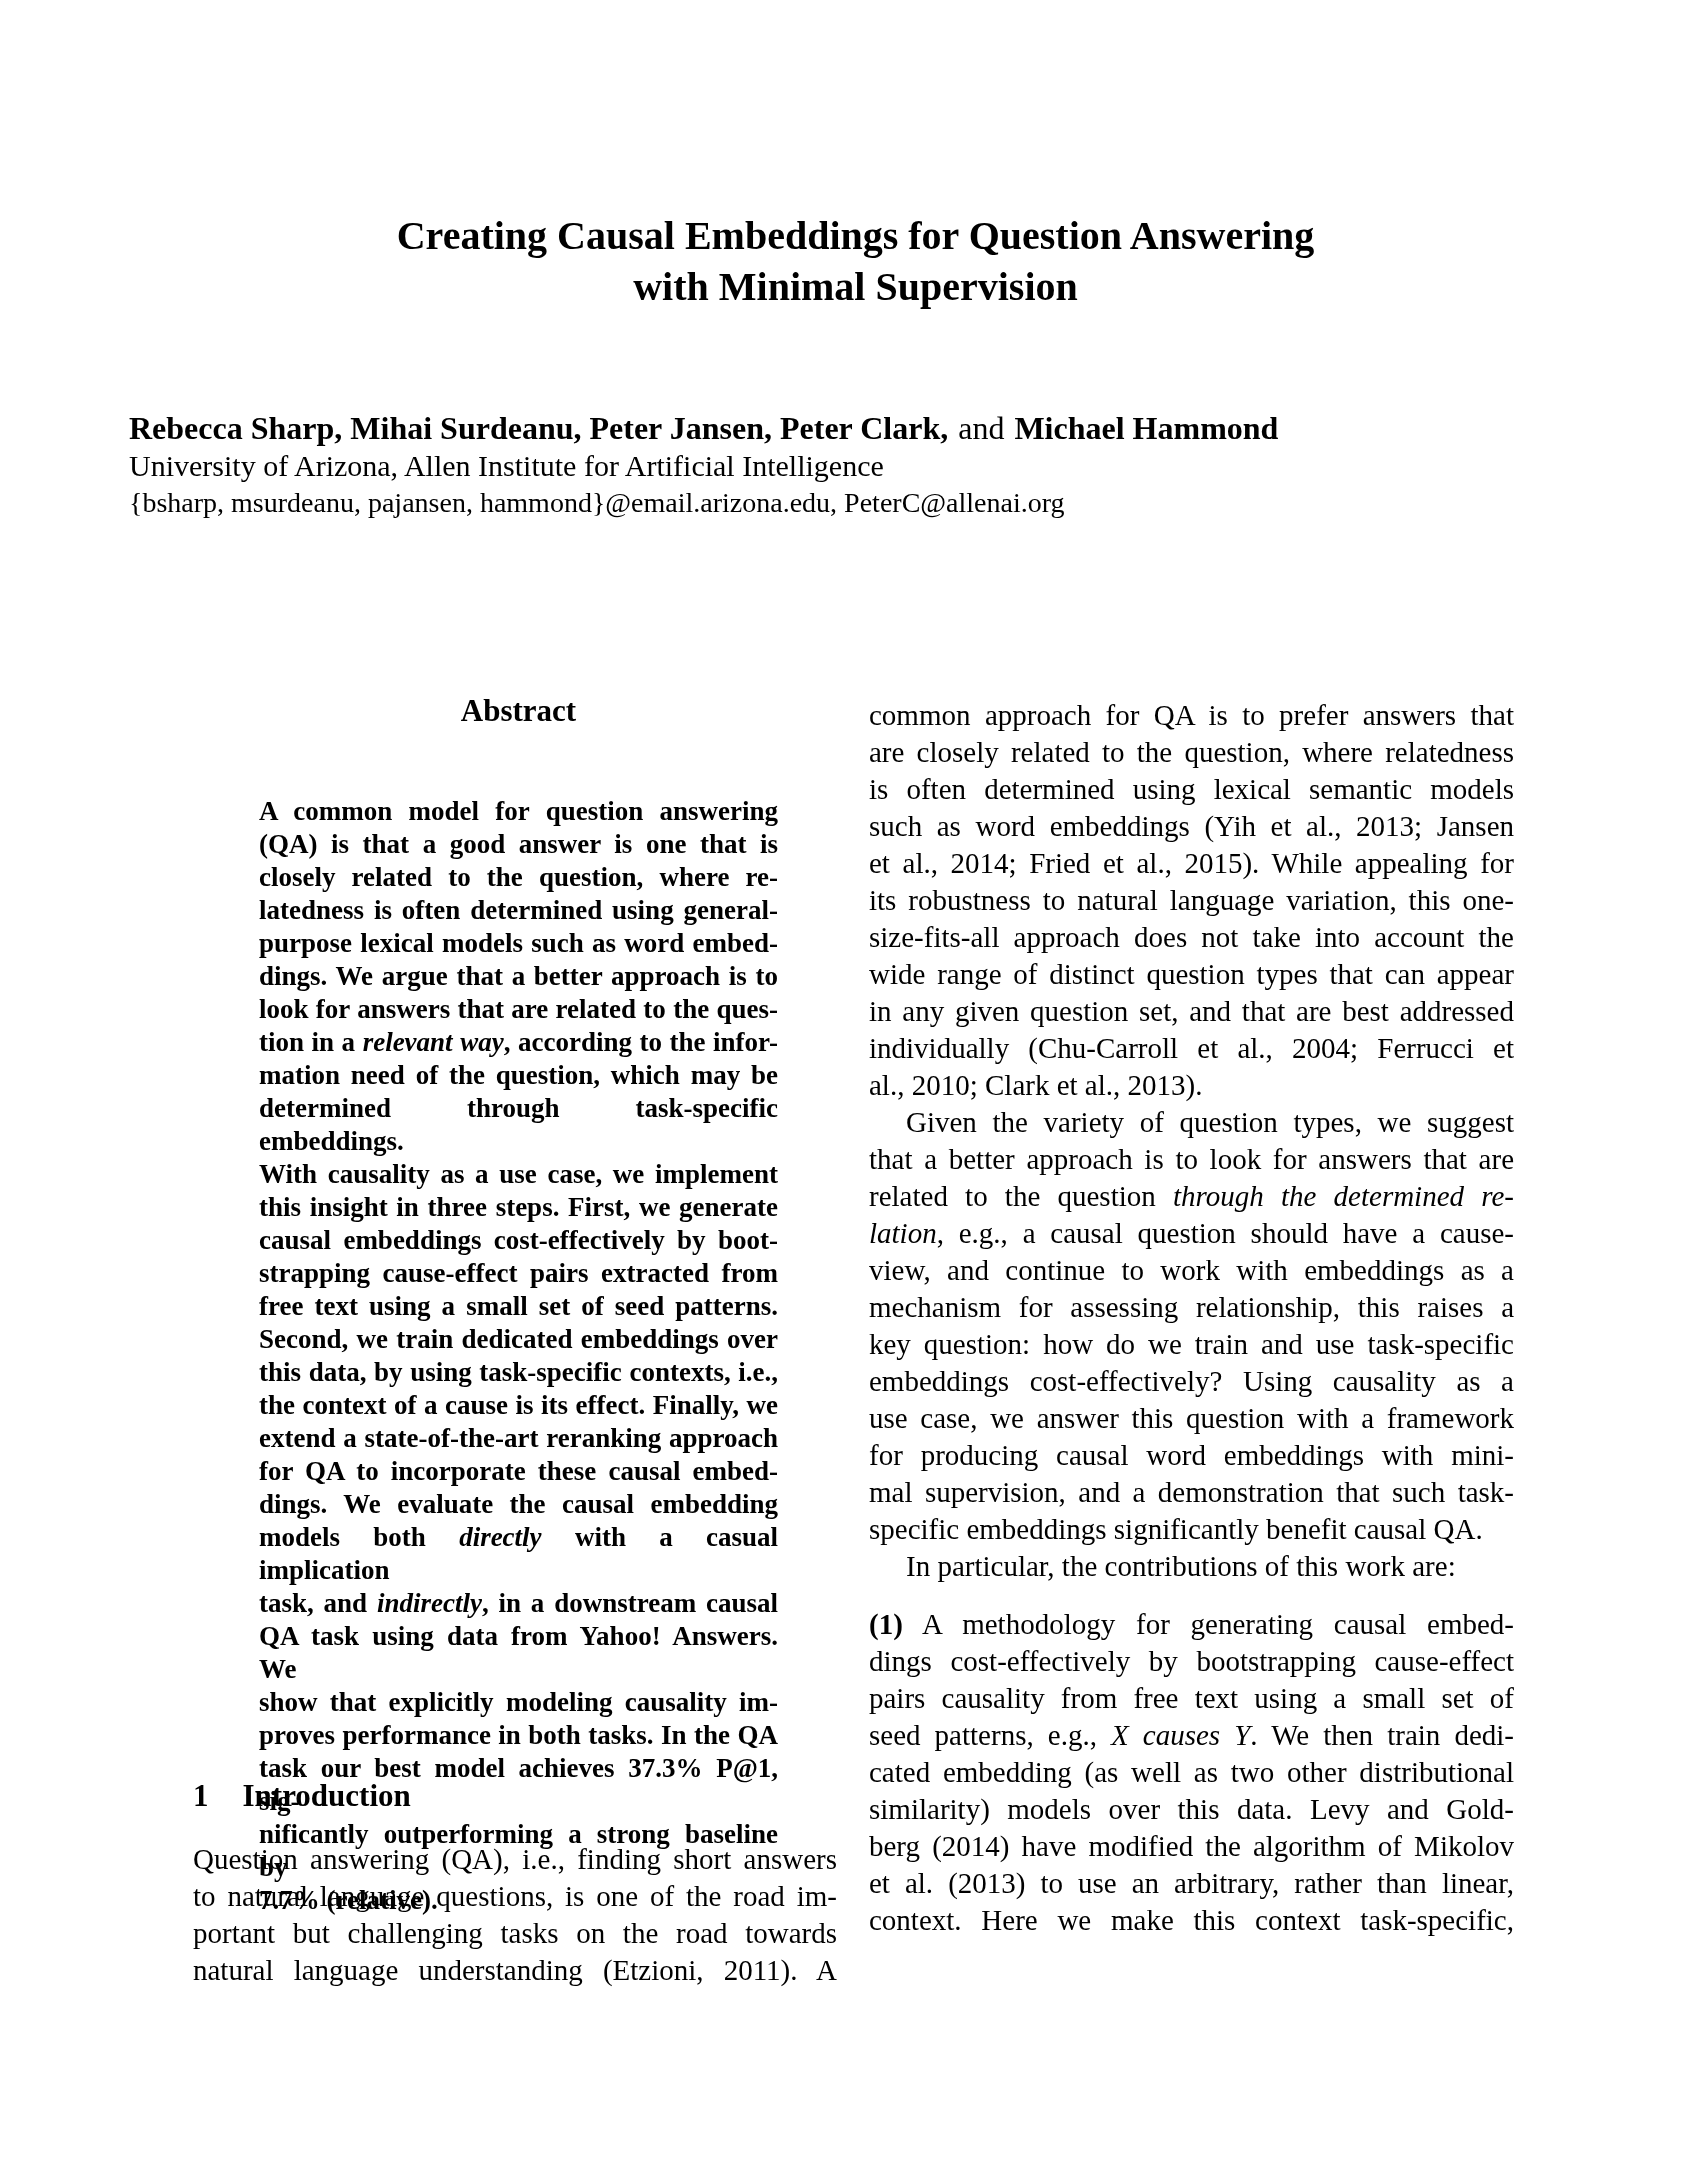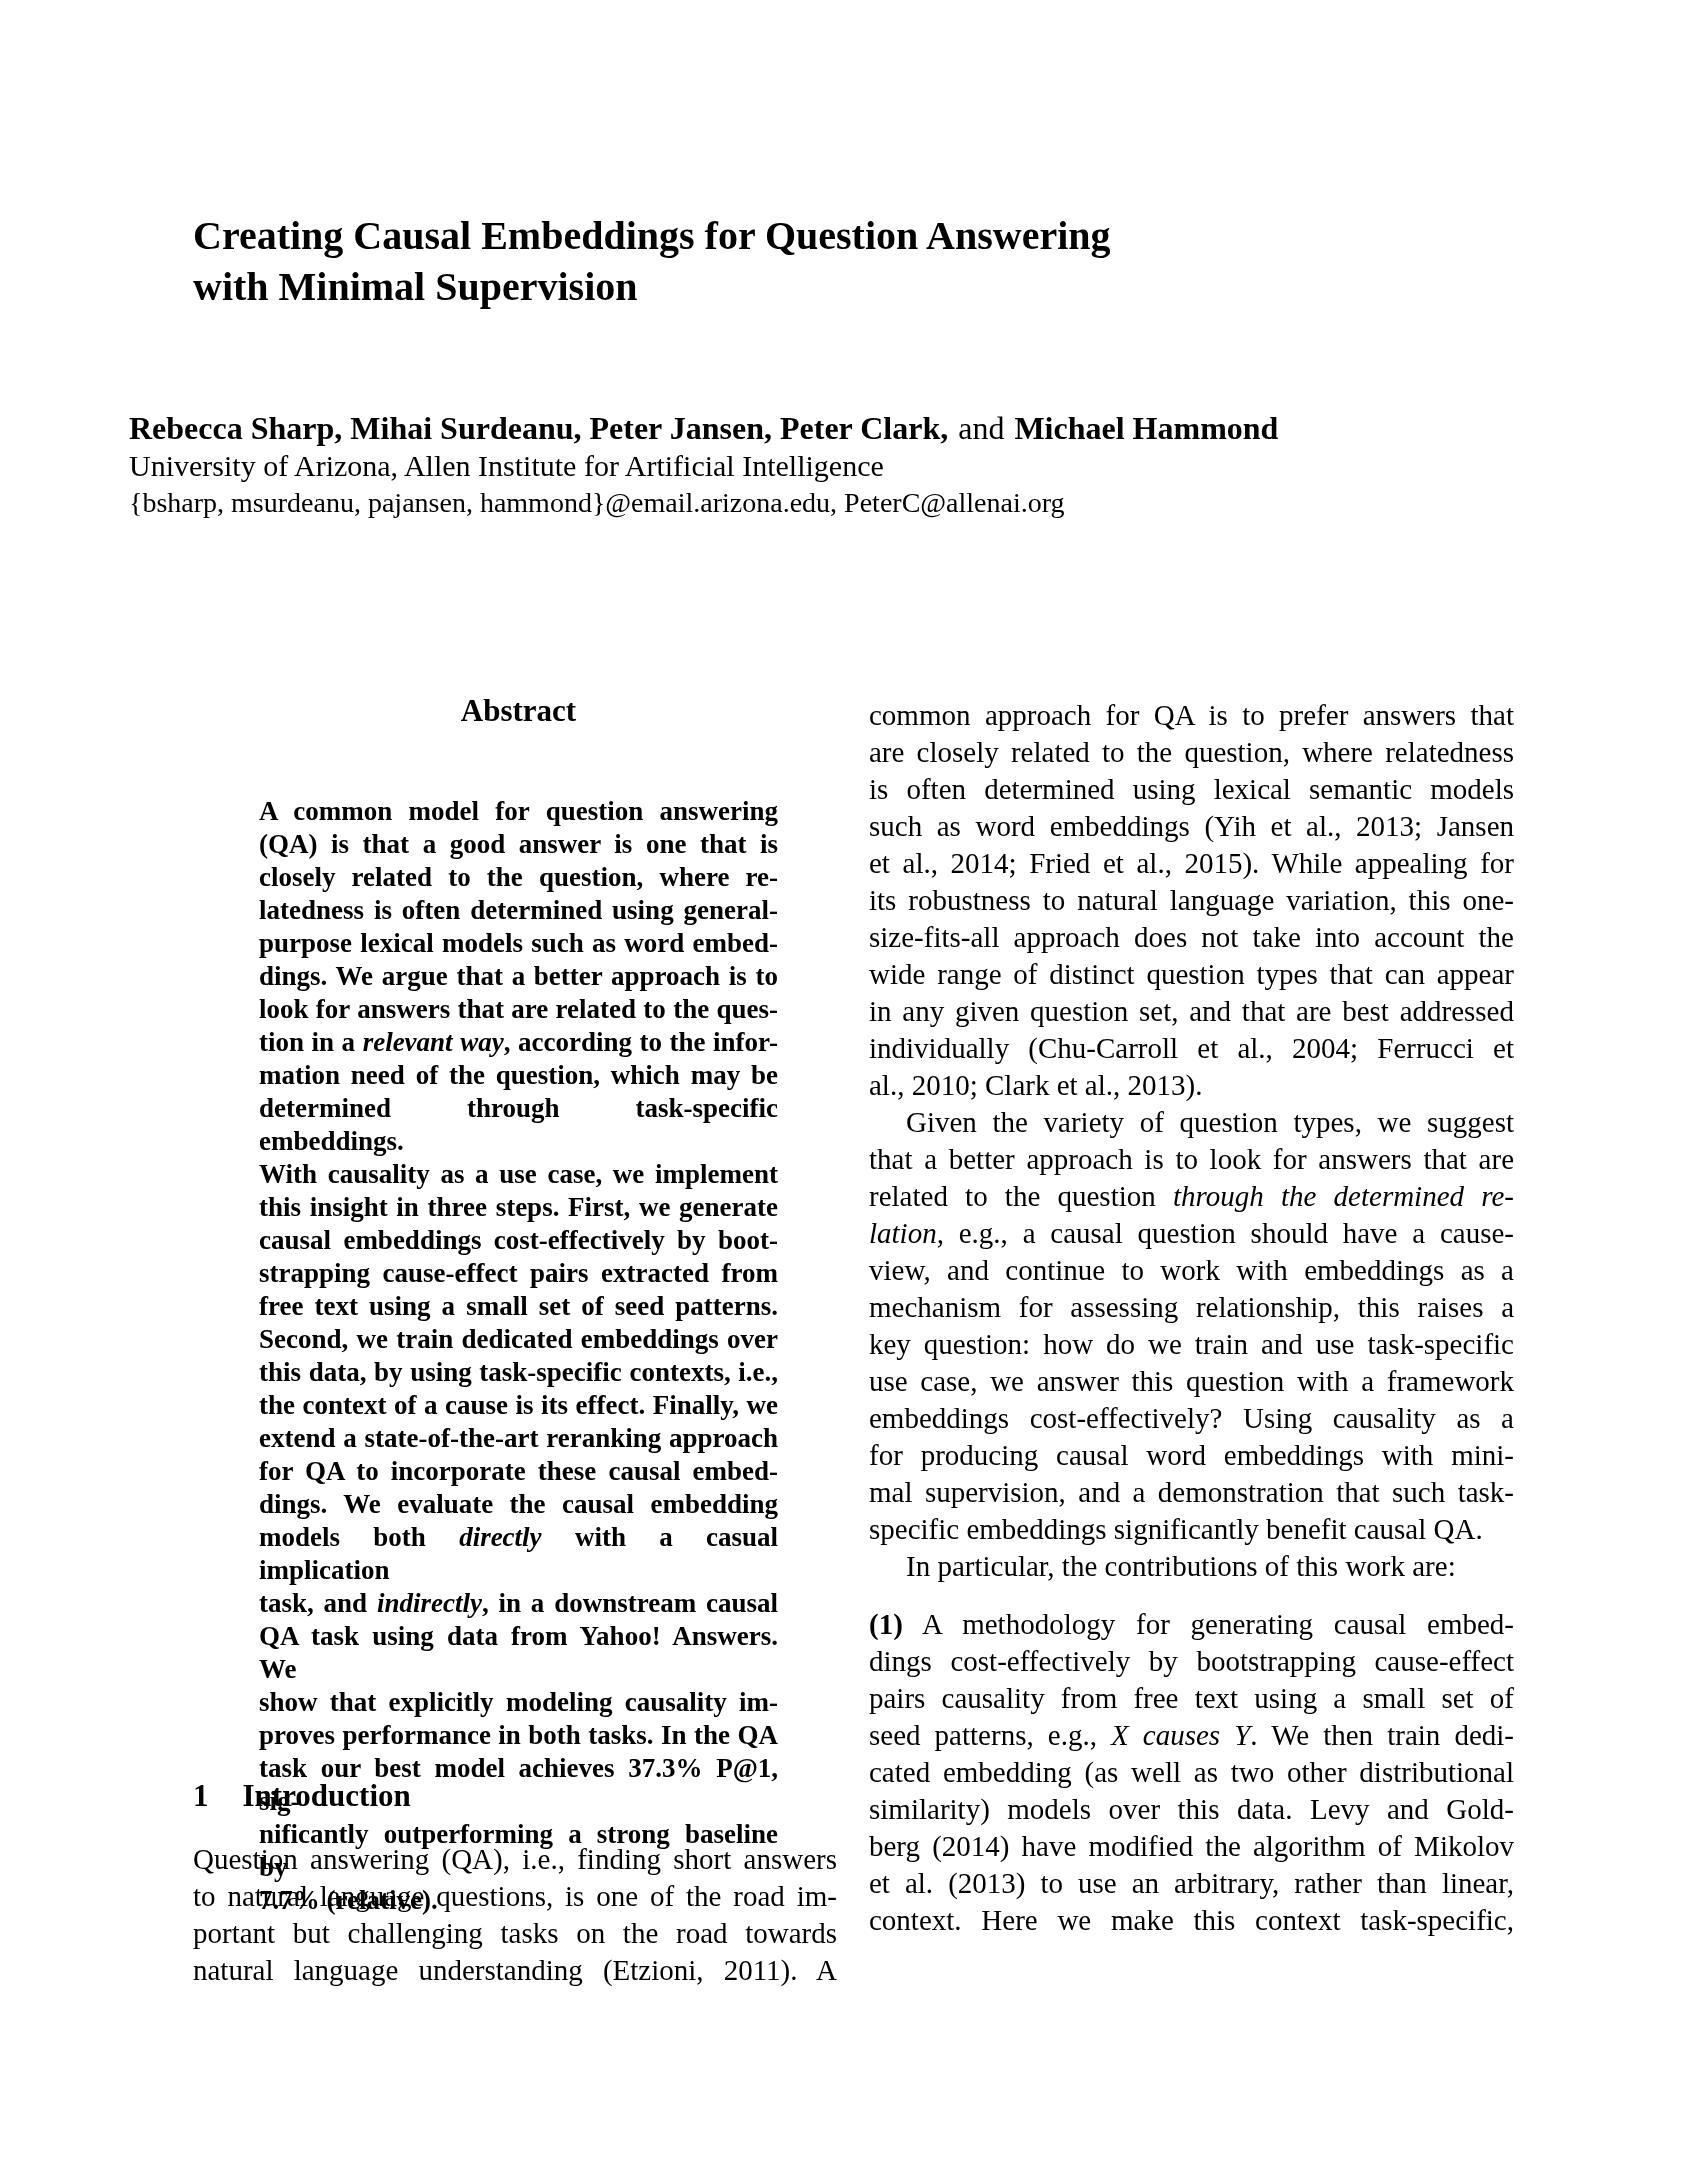--- a/index.html
+++ b/index.html
@@ -9,20 +9,21 @@
     height: 2178px;
     background: #ffffff;
     color: #000000;
     font-family: "Liberation Serif", "DejaVu Serif", serif;
     overflow: hidden;
   }
 
   .title-block {
     position: absolute;
     left: 193px; top: 210px; width: 1325px;
+    text-align: center;
     font-size: 40px;
     font-weight: bold;
     line-height: 51px;
   }
 
   .authors-block {
     position: absolute;
     left: 129px; top: 410px; width: 1453px;
     line-height: 37px;
   }
@@ -151,22 +152,22 @@
         <div class="line lastline">al., 2010; Clark et al., 2013).</div>
       </div>
     <div class="par indent">
         <div class="line">Given the variety of question types, we suggest</div>
         <div class="line">that a better approach is to look for answers that are</div>
         <div class="line">related to the question <i>through the determined re-</i></div>
         <div class="line"><i>lation</i>, e.g., a causal question should have a cause-</div>
         <div class="line">view, and continue to work with embeddings as a</div>
         <div class="line">mechanism for assessing relationship, this raises a</div>
         <div class="line">key question: how do we train and use task-specific</div>
+        <div class="line">embeddings cost-effectively?  Using causality as a</div>
         <div class="line">use case, we answer this question with a framework</div>
-        <div class="line">embeddings cost-effectively?  Using causality as a</div>
         <div class="line">for producing causal word embeddings with mini-</div>
         <div class="line">mal supervision, and a demonstration that such task-</div>
         <div class="line lastline">specific embeddings significantly benefit causal QA.</div>
       </div>
     <div class="par indent">
         <div class="line lastline">In particular, the contributions of this work are:</div>
       </div>
     <div class="par gap-before">
         <div class="line"><b>(1)</b> A methodology for generating causal embed-</div>
         <div class="line">dings cost-effectively by bootstrapping cause-effect</div>

